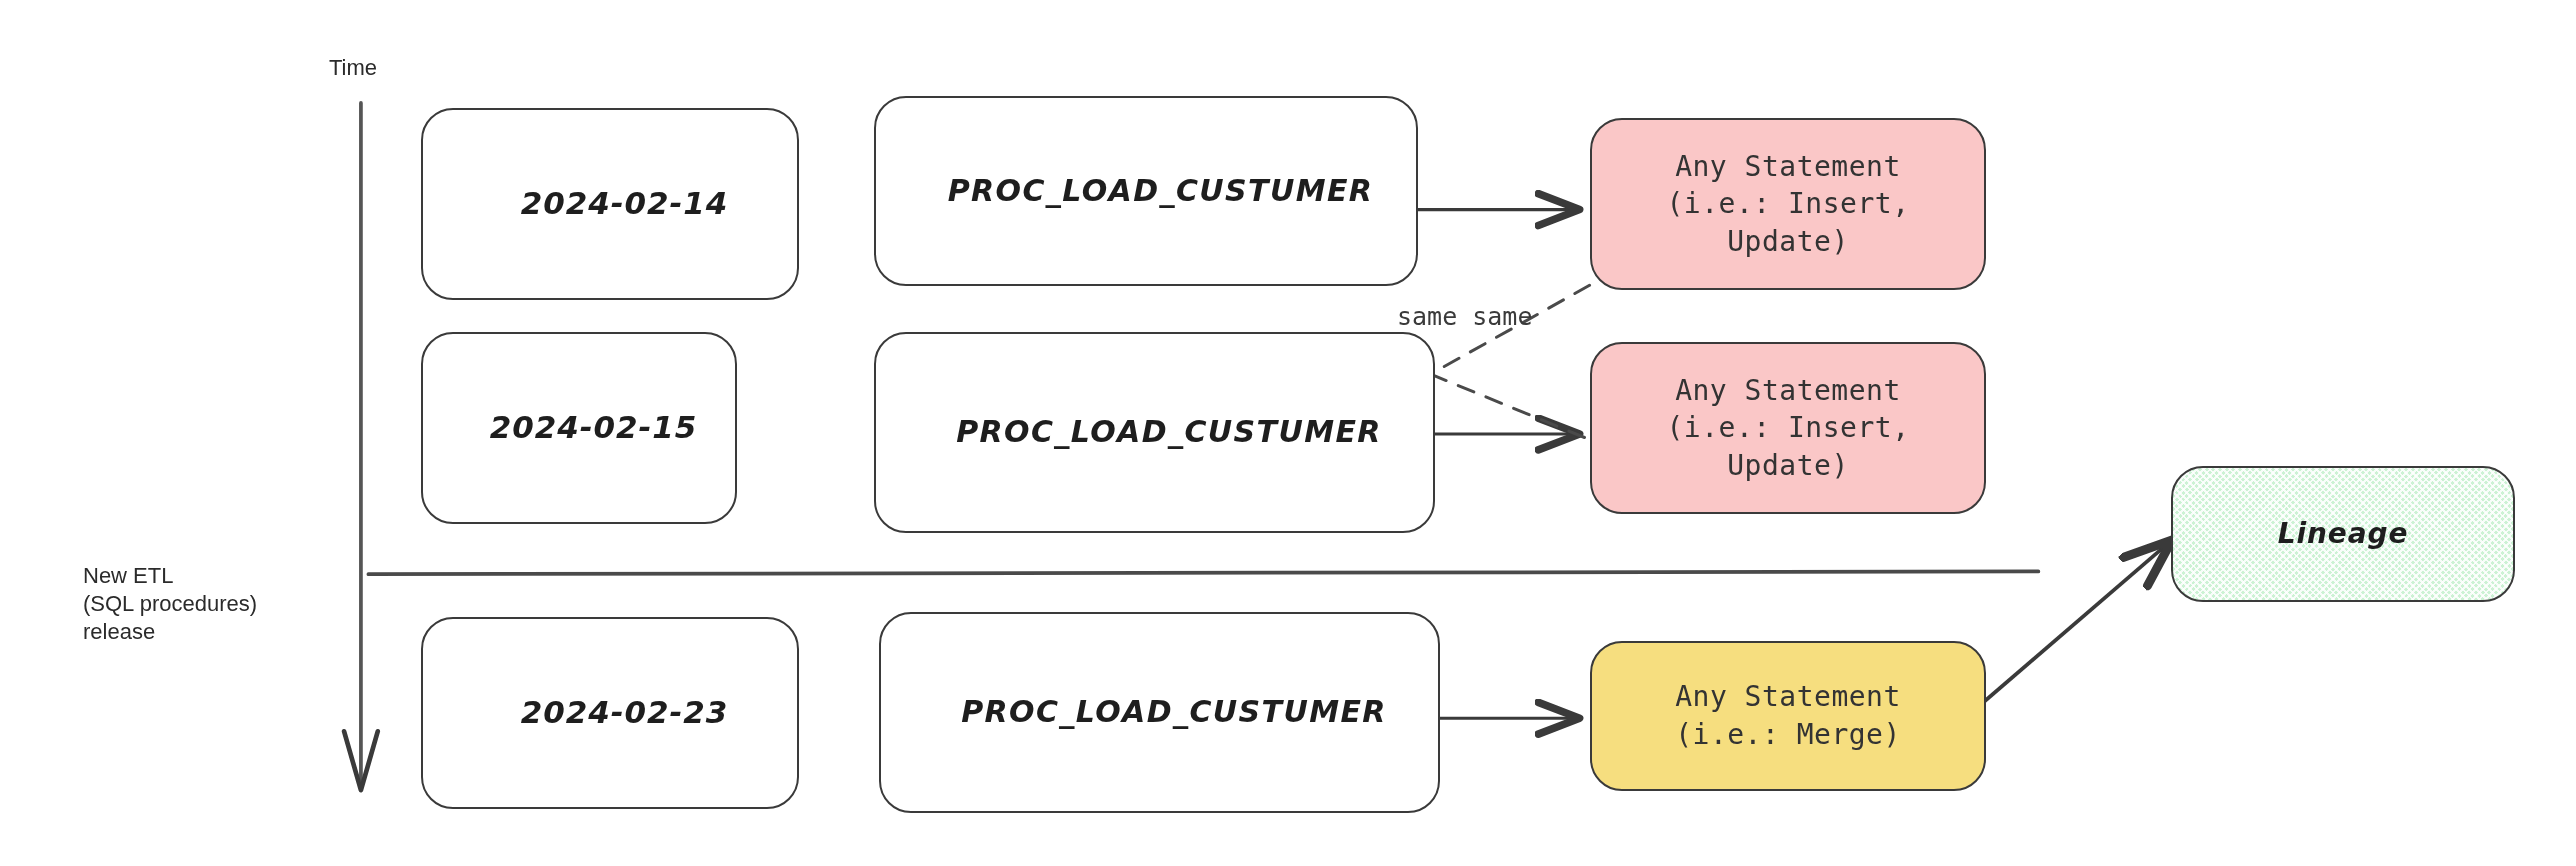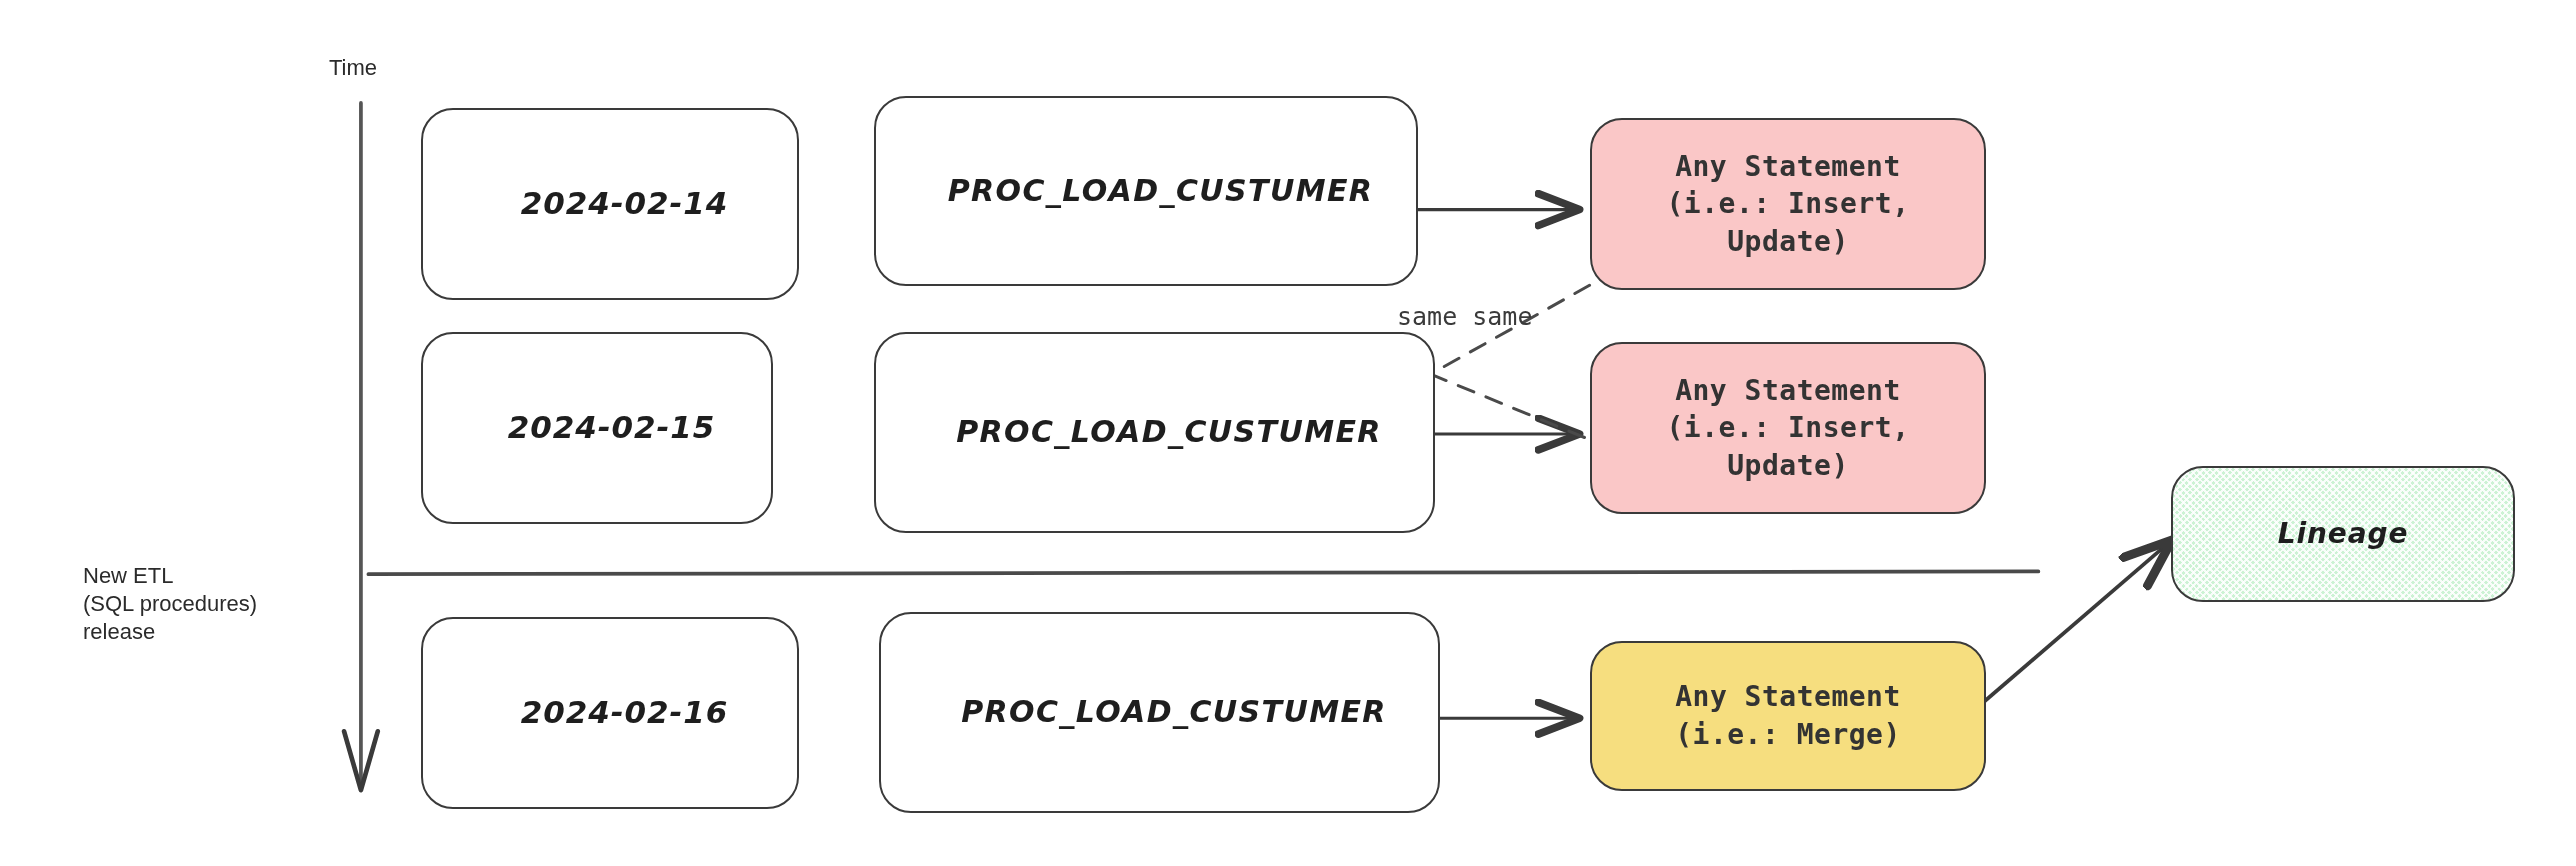--- a/index.html
+++ b/index.html
@@ -28,21 +28,20 @@
   .node {
     position: absolute;
     box-sizing: border-box;
     display: flex;
     align-items: center;
     justify-content: center;
     text-align: center;
     border: 2.8px solid #3a3a3a;
     border-radius: 32px;
     line-height: 1.34;
-    font-weight: bold;
   }
   .node-plain {
     background: #ffffff;
     font-family: "DejaVu Sans", sans-serif;
     font-style: italic;
     font-weight: 700;
     font-size: 30px;
     letter-spacing: 1.4px;
     color: #1e1e1e;
     padding-left: 29px;
@@ -137,29 +136,29 @@
 release</div>
 
   <div class="node node-plain node-date" style="left:421px; top:108px; width:378px; height:192px;">2024-02-14</div>
 
   <div class="node node-plain" style="left:874px; top:96px; width:544px; height:190px;">PROC_LOAD_CUSTUMER</div>
 
   <div class="node node-stmt node-pink" style="left:1590px; top:118px; width:396px; height:172px;">Any Statement
 (i.e.: Insert,
 Update)</div>
 
-  <div class="node node-plain node-date" style="left:421px; top:332px; width:352px; height:192px;">2024-02-15</div>
+  <div class="node node-plain node-date" style="left:421px; top:332px; width:316px; height:192px;">2024-02-15</div>
 
   <div class="node node-plain" style="left:874px; top:332px; width:561px; height:201px;">PROC_LOAD_CUSTUMER</div>
 
   <div class="node node-stmt node-pink" style="left:1590px; top:342px; width:396px; height:172px;">Any Statement
 (i.e.: Insert,
 Update)</div>
 
-  <div class="node node-plain node-date" style="left:421px; top:617px; width:378px; height:192px;">2024-02-16</div>
+  <div class="node node-plain node-date" style="left:421px; top:617px; width:378px; height:192px;">2024-02-23</div>
 
   <div class="node node-plain" style="left:879px; top:612px; width:561px; height:201px;">PROC_LOAD_CUSTUMER</div>
 
   <div class="node node-stmt node-yellow" style="left:1590px; top:641px; width:396px; height:150px;">Any Statement
 (i.e.: Merge)</div>
 
   <div class="node node-green" style="left:2171px; top:466px; width:344px; height:136px;">Lineage</div>
 
   <div class="edge-label" style="left:1397px; top:302px;">same same</div>
 

